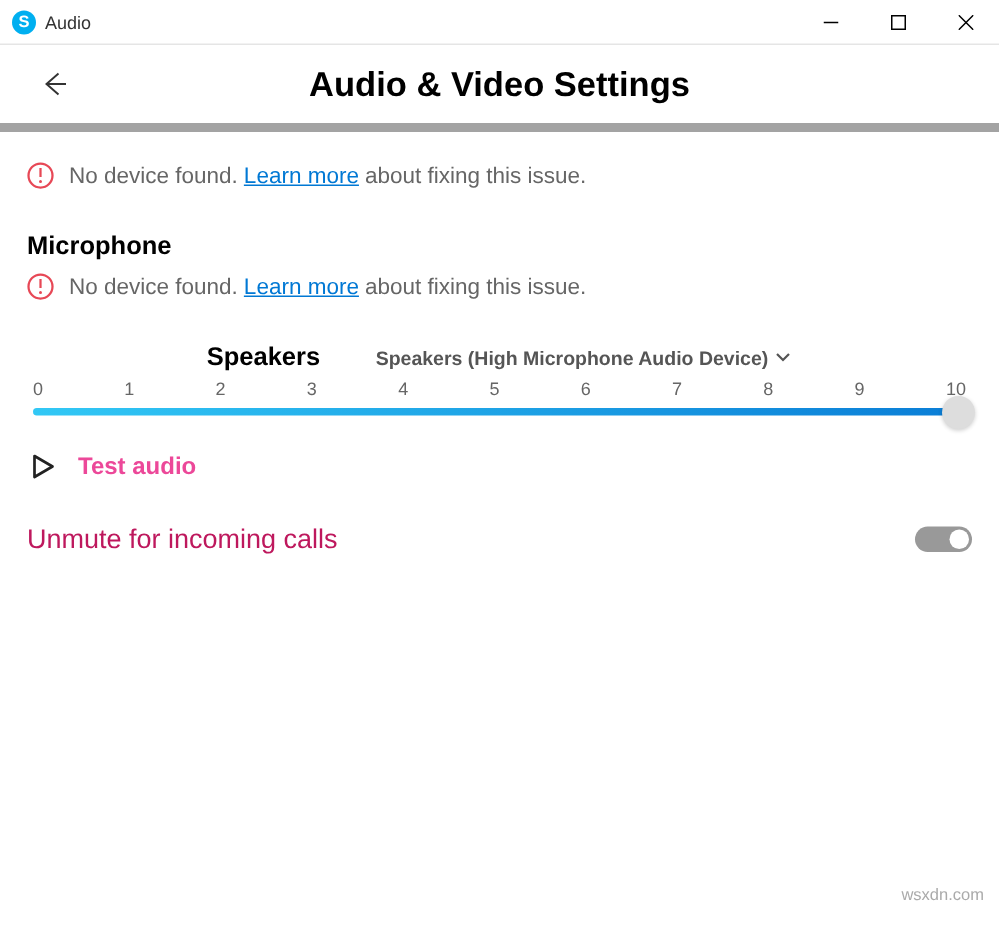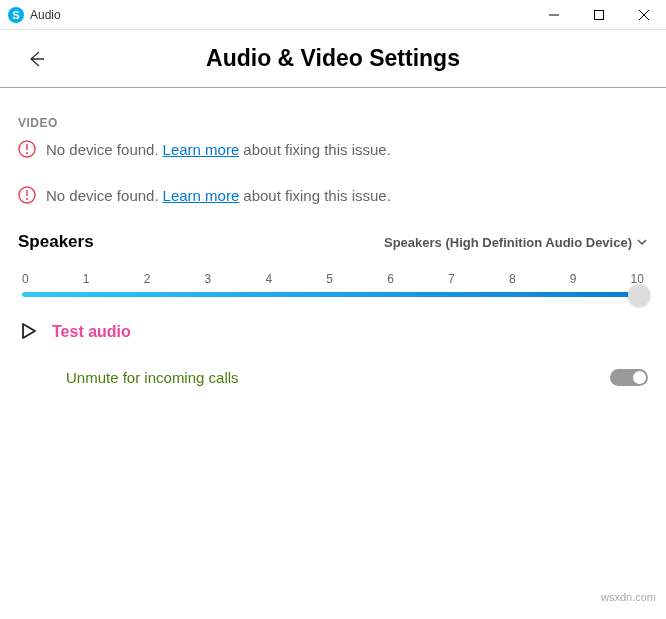--- a/index.html
+++ b/index.html
@@ -5,47 +5,47 @@
     * { box-sizing: border-box; margin: 0; padding: 0; font-family: -apple-system, "Segoe UI", Arial, sans-serif; }
     body { width: 666px; height: 619px; background: #fff; overflow: hidden; }
     
     .titlebar { height: 30px; display: flex; align-items: center; justify-content: space-between; border-bottom: 1px solid #e5e5e5; }
     .titlebar-left { display: flex; align-items: center; padding-left: 8px; }
     .app-logo { width: 16px; height: 16px; background: #00aff0; border-radius: 50%; display: flex; align-items: center; justify-content: center; color: #fff; font-weight: bold; font-size: 11px; margin-right: 6px; }
     .app-title { font-size: 12px; color: #333; }
     .titlebar-controls { display: flex; }
     .win-btn { width: 45px; height: 30px; display: flex; align-items: center; justify-content: center; cursor: default; }
     
-    .header { height: 58px; display: flex; align-items: center; position: relative; border-bottom: 1px solid #a3a3a3; }
+    .header { height: 58px; display: flex; align-items: center; position: relative; border-bottom: 6px solid #a3a3a3; }
     .back-btn { position: absolute; left: 20px; width: 32px; height: 32px; display: flex; align-items: center; justify-content: center; cursor: pointer; }
     .page-title { flex: 1; text-align: center; font-size: 23px; font-weight: 700; color: #000; }
     
     .content { padding: 20px 18px 0 18px; }
     
     .section-label { font-size: 12px; font-weight: 600; color: #888; letter-spacing: 0.5px; margin-bottom: 10px; margin-top: 8px; }
     .section-heading { font-size: 17px; font-weight: 700; color: #000; margin-bottom: 8px; }
     
     .warning-row { display: flex; align-items: center; font-size: 15px; color: #666; margin-bottom: 28px; }
     .warn-icon { color: #e74856; margin-right: 10px; flex-shrink: 0; }
     .warning-link { color: #0078d4; text-decoration: underline; margin: 0 4px; }
     
-    .speakers-row { display: flex; align-items: center; justify-content: space-between; margin-bottom: 20px; gap: 37px; }
+    .speakers-row { display: flex; align-items: center; justify-content: center; margin-bottom: 4px; gap: 37px; }
     .speakers-select { display: flex; align-items: center; font-size: 13px; font-weight: 600; color: #555; cursor: pointer; }
     .speakers-select svg { margin-left: 4px; }
     
     .slider-ticks { display: flex; justify-content: space-between; font-size: 12px; color: #666; padding: 0 4px 6px 4px; }
     .slider-container { padding: 0 4px; margin-bottom: 24px; }
     .slider-track { position: relative; height: 5px; border-radius: 3px; background: linear-gradient(to right, #32c8f5, #0a7dd6); }
     .slider-thumb { position: absolute; right: -6px; top: 50%; transform: translateY(-50%); width: 22px; height: 22px; border-radius: 50%; background: #ddd; box-shadow: 0 1px 3px rgba(0,0,0,0.2); cursor: pointer; }
     
     .test-audio { display: flex; align-items: flex-end; font-size: 16px; font-weight: 700; color: #ec4899; cursor: pointer; margin-bottom: 28px; }
     .test-audio svg { margin-right: 14px; }
     
     .toggle-row { display: flex; align-items: center; justify-content: space-between; }
-    .toggle-label { font-size: 15px; color: #4d7c0f; margin-left: 48px; }
+    .toggle-label { font-size: 18px; color: #be185d; }
     .toggle { width: 38px; height: 17px; border-radius: 10px; background: #999; position: relative; cursor: pointer; }
     .toggle-knob { position: absolute; right: 2px; top: 2px; width: 13px; height: 13px; border-radius: 50%; background: #fff; }
     
     .watermark { position: absolute; bottom: 16px; right: 10px; font-size: 11px; color: #aaa; }
   </style>
 </head>
 <body>
 
 <div class="titlebar">
   <div class="titlebar-left">
@@ -75,47 +75,47 @@
   <div class="back-btn">
     <svg width="18" height="18" viewBox="0 0 18 18">
         <path d="M12 2 L4 9 L12 16 M4 9 H17" fill="none" stroke="#333" stroke-width="1.3"></path>
       </svg>
   </div>
   <div class="page-title">Audio &amp; Video Settings</div>
 </div>
 
 <div class="content">
 
-  <div class="section-label">VIDEO</div>
   <div class="warning-row">
     <svg class="warn-icon" width="18" height="18" viewBox="0 0 18 18">
         <circle cx="9" cy="9" r="8" fill="none" stroke="#e74856" stroke-width="1.5"></circle>
         <path d="M9 4 V10" stroke="#e74856" stroke-width="1.5"></path>
         <circle cx="9" cy="13" r="1" fill="#e74856"></circle>
       </svg>
     <span>No device found.</span>
     <a class="warning-link">Learn more</a>
     <span>about fixing this issue.</span>
   </div>
 
+  <div class="section-heading">Microphone</div>
   <div class="warning-row">
     <svg class="warn-icon" width="18" height="18" viewBox="0 0 18 18">
         <circle cx="9" cy="9" r="8" fill="none" stroke="#e74856" stroke-width="1.5"></circle>
         <path d="M9 4 V10" stroke="#e74856" stroke-width="1.5"></path>
         <circle cx="9" cy="13" r="1" fill="#e74856"></circle>
       </svg>
     <span>No device found.</span>
     <a class="warning-link">Learn more</a>
     <span>about fixing this issue.</span>
   </div>
 
   <div class="speakers-row">
     <div class="section-heading" style="margin-bottom:0">Speakers</div>
     <div class="speakers-select">
-      <span>Speakers (High Definition Audio Device)</span>
+      <span>Speakers (High Microphone Audio Device)</span>
       <svg width="12" height="12" viewBox="0 0 12 12">
           <path d="M2 4 L6 8 L10 4" fill="none" stroke="#555" stroke-width="1.5"></path>
         </svg>
     </div>
   </div>
 
   <div class="slider-ticks">
     <span>0</span>
     <span>1</span>
     <span>2</span>

